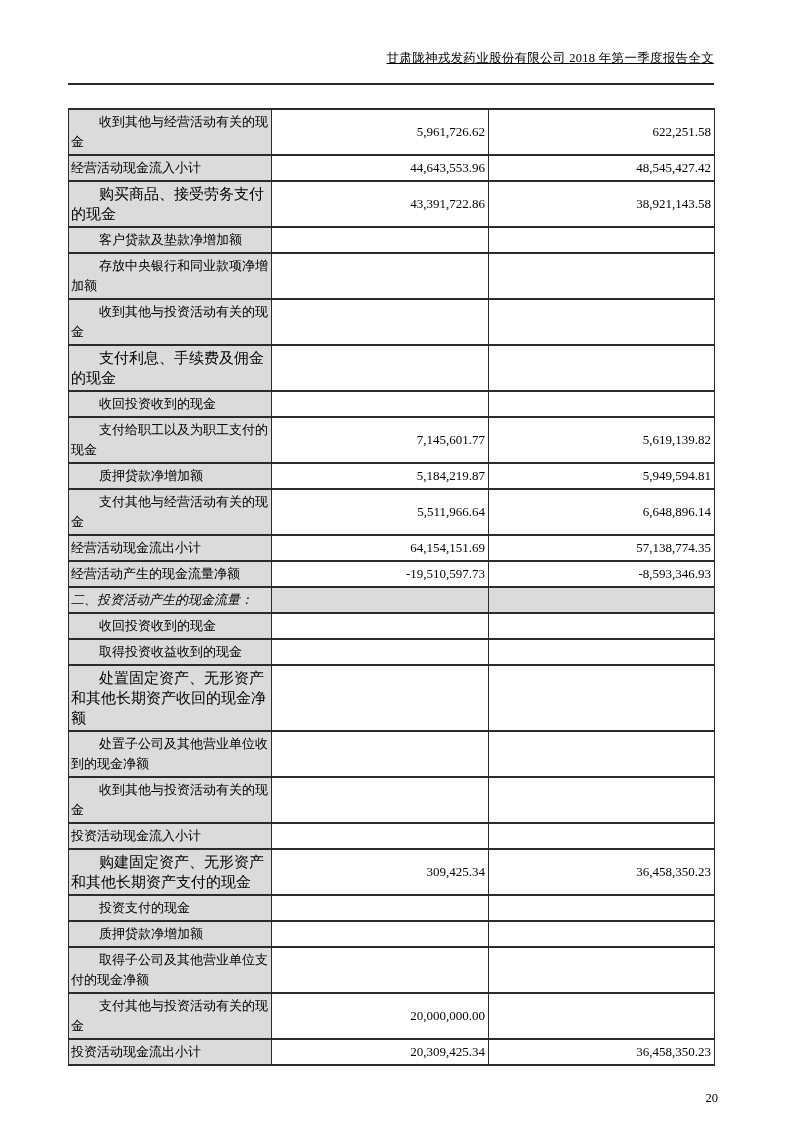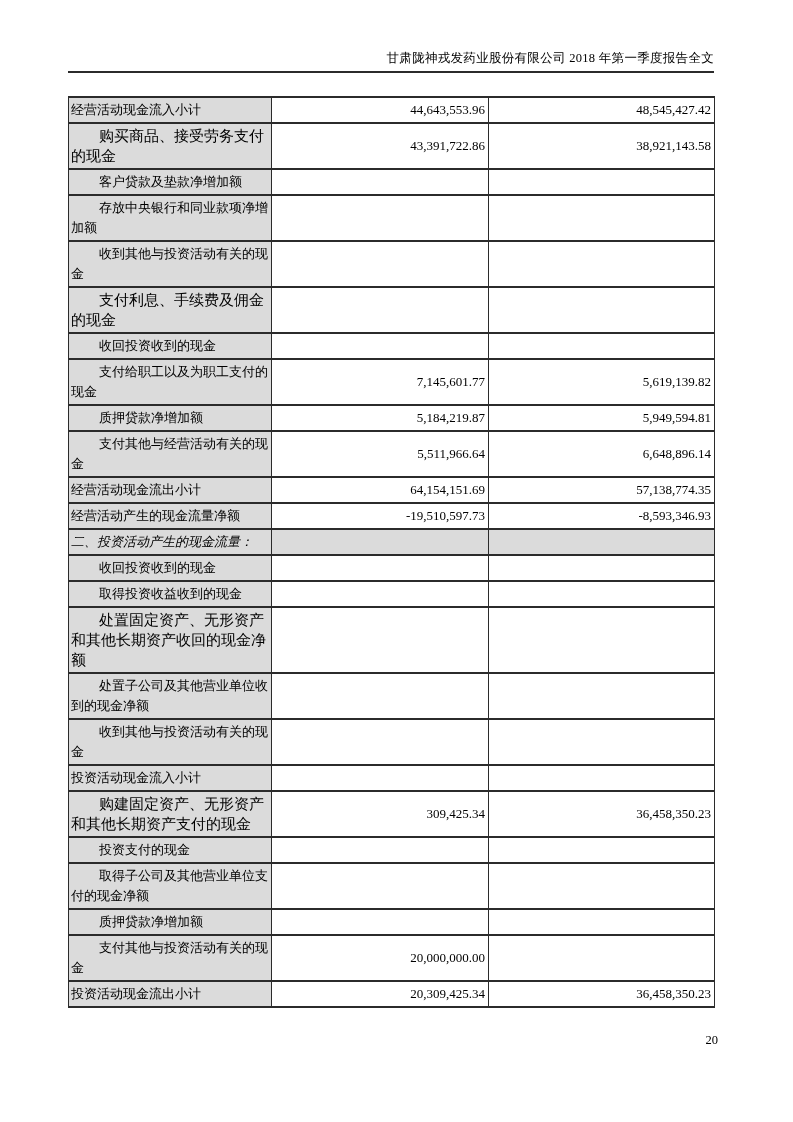--- a/index.html
+++ b/index.html
@@ -17,21 +17,22 @@
     background: #ffffff;
     color: var(--text);
     font-family: "Liberation Serif", "DejaVu Serif", serif;
     padding: 50px 79px 0 68px;
     position: relative;
     overflow: hidden;
   }
   .header {
     width: 646px;
     border-bottom: 2px solid var(--table-border);
-    padding-bottom: 4px;
+    padding-bottom: 16px;
+    text-decoration: underline;
   }
   .header-title {
     text-align: right;
     font-size: 12.5px;
     line-height: 17px;
     letter-spacing: 0.3px;
     white-space: nowrap;
   }
   table.report-table {
     margin-top: 23px;
@@ -81,20 +82,25 @@
   </div>
 
   <table class="report-table">
     <colgroup>
       <col style="width:203px">
       <col style="width:217px">
       <col style="width:226px">
     </colgroup>
     <tbody>
         <tr>
+    <td class="label-cell indent">收到其他与经营活动有关的现金</td>
+    <td class="value-cell">5,961,726.62</td>
+    <td class="value-cell">622,251.58</td>
+  </tr>
+        <tr>
     <td class="label-cell">经营活动现金流入小计</td>
     <td class="value-cell">44,643,553.96</td>
     <td class="value-cell">48,545,427.42</td>
   </tr>
         <tr>
     <td class="label-cell indent tight">购买商品、接受劳务支付的现金</td>
     <td class="value-cell">43,391,722.86</td>
     <td class="value-cell">38,921,143.58</td>
   </tr>
         <tr>
@@ -186,26 +192,26 @@
     <td class="label-cell indent tight">购建固定资产、无形资产和其他长期资产支付的现金</td>
     <td class="value-cell">309,425.34</td>
     <td class="value-cell">36,458,350.23</td>
   </tr>
         <tr>
     <td class="label-cell indent">投资支付的现金</td>
     <td class="value-cell"></td>
     <td class="value-cell"></td>
   </tr>
         <tr>
+    <td class="label-cell indent">质押贷款净增加额</td>
+    <td class="value-cell"></td>
+    <td class="value-cell"></td>
+  </tr>
+        <tr>
     <td class="label-cell indent">取得子公司及其他营业单位支付的现金净额</td>
-    <td class="value-cell"></td>
-    <td class="value-cell"></td>
-  </tr>
-        <tr>
-    <td class="label-cell indent">质押贷款净增加额</td>
     <td class="value-cell"></td>
     <td class="value-cell"></td>
   </tr>
         <tr>
     <td class="label-cell indent">支付其他与投资活动有关的现金</td>
     <td class="value-cell">20,000,000.00</td>
     <td class="value-cell"></td>
   </tr>
         <tr>
     <td class="label-cell">投资活动现金流出小计</td>

